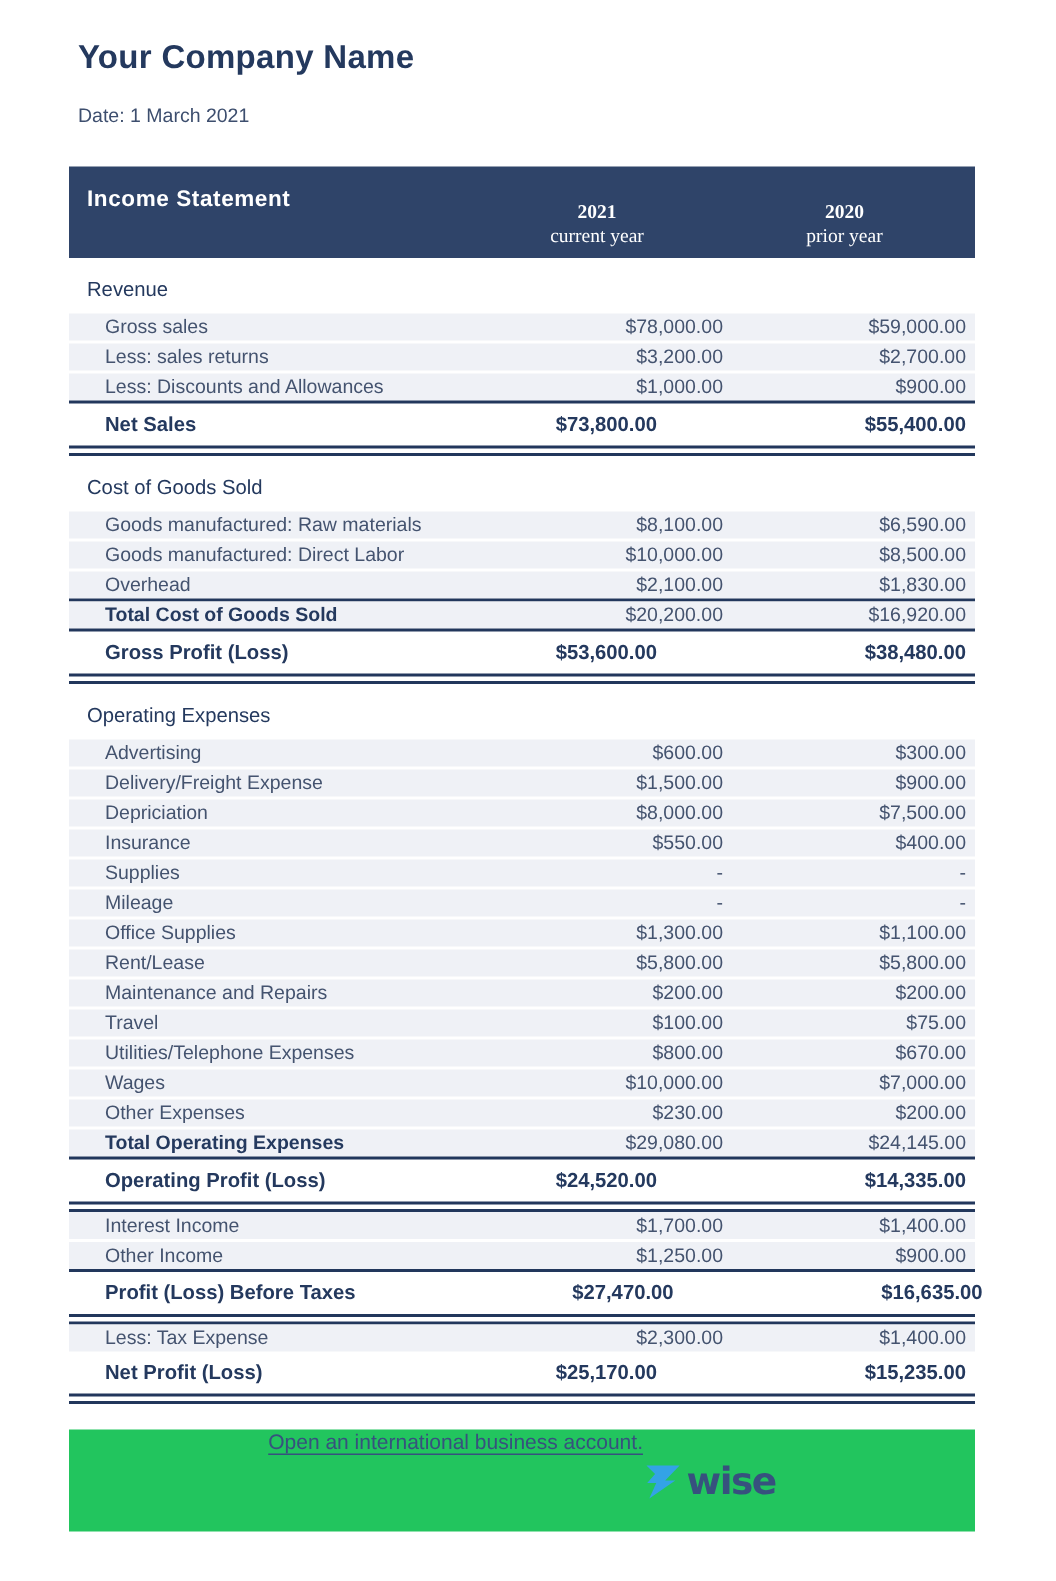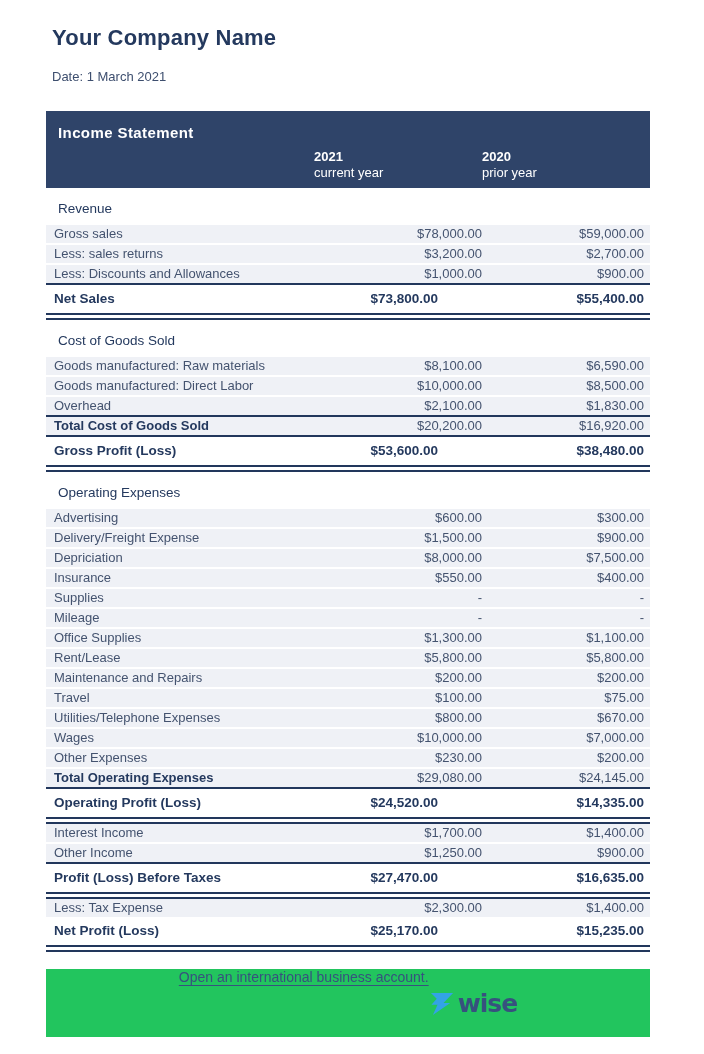--- a/index.html
+++ b/index.html
@@ -10,44 +10,44 @@
   }
   .page { width:604px; margin-left:46px; }
 
   .company {
     font-size:22px; font-weight:800; color:#24395E;
     margin:0 0 0 6px; padding-top:25px; letter-spacing:0.2px;
   }
   .date-line { font-size:13px; color:#3D4E6E; margin:18px 0 0 6px; }
 
   
-  .bar { position:relative; height:77px; background:#2F4469; margin-top:27px; }
+  .bar { position:relative; height:61px; background:#2F4469; margin-top:27px; }
   .bar-title {
     position:absolute; top:13px; left:12px; color:#ffffff;
     font-size:15px; font-weight:bold; letter-spacing:0.4px;
   }
   .bar-cols {
     position:absolute; left:0; right:0; bottom:7px;
     display:grid; grid-template-columns:1fr 168px 168px;
   }
-  .bar-col { text-align:left; color:#ffffff; font-size:13px; line-height:16px; }
+  .bar-col { text-align:center; color:#ffffff; font-size:13px; line-height:16px;font-family:Liberation Serif, serif; }
   .bar-col .year { font-weight:bold; }
   .bar-col.c-last { padding-right:6px; }
 
   
   .section-header {
     font-size:13.5px; font-weight:normal; color:#24395E;
     padding-left:12px; margin:13px 0 9px 0;
   }
   .row {
     display:grid; grid-template-columns:1fr 168px 168px;
     min-height:18px; line-height:18px; margin-bottom:2px;
     background:#EFF1F6; font-size:13px; color:#44536F;
   }
-  .row .c-label { padding-left:8px; white-space:nowrap; }
+  .row .c-label { padding-left:24px; white-space:nowrap; }
   .row .c-val  { text-align:right; white-space:nowrap; }
   .row .c-last { padding-right:6px; }
   .row.subtotal .c-label { font-weight:bold; color:#24395E; }
   .row.total {
     background:#ffffff; min-height:24px; line-height:24px;
     font-weight:bold; color:#24395E; font-size:13.5px;
     margin-top:2px; margin-bottom:2px;gap:44px;
   }
   .rule { border-top:2px solid #22375C; margin-top:-2px; }
   .rule.double { height:3px; border-bottom:2px solid #22375C; margin-top:0; }

